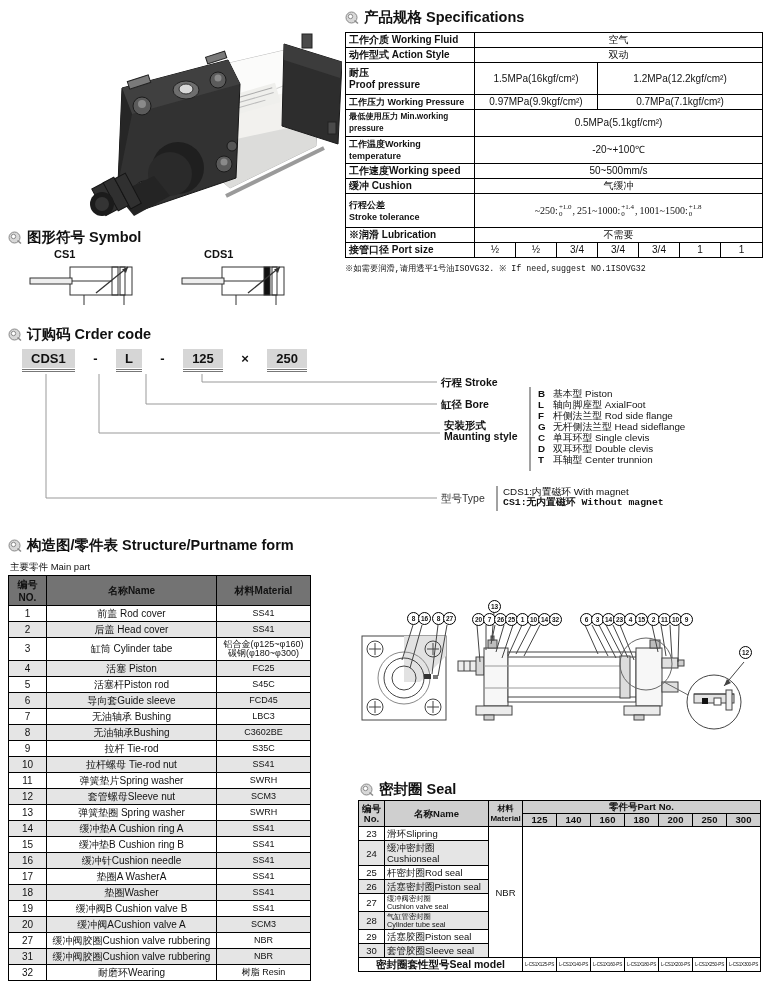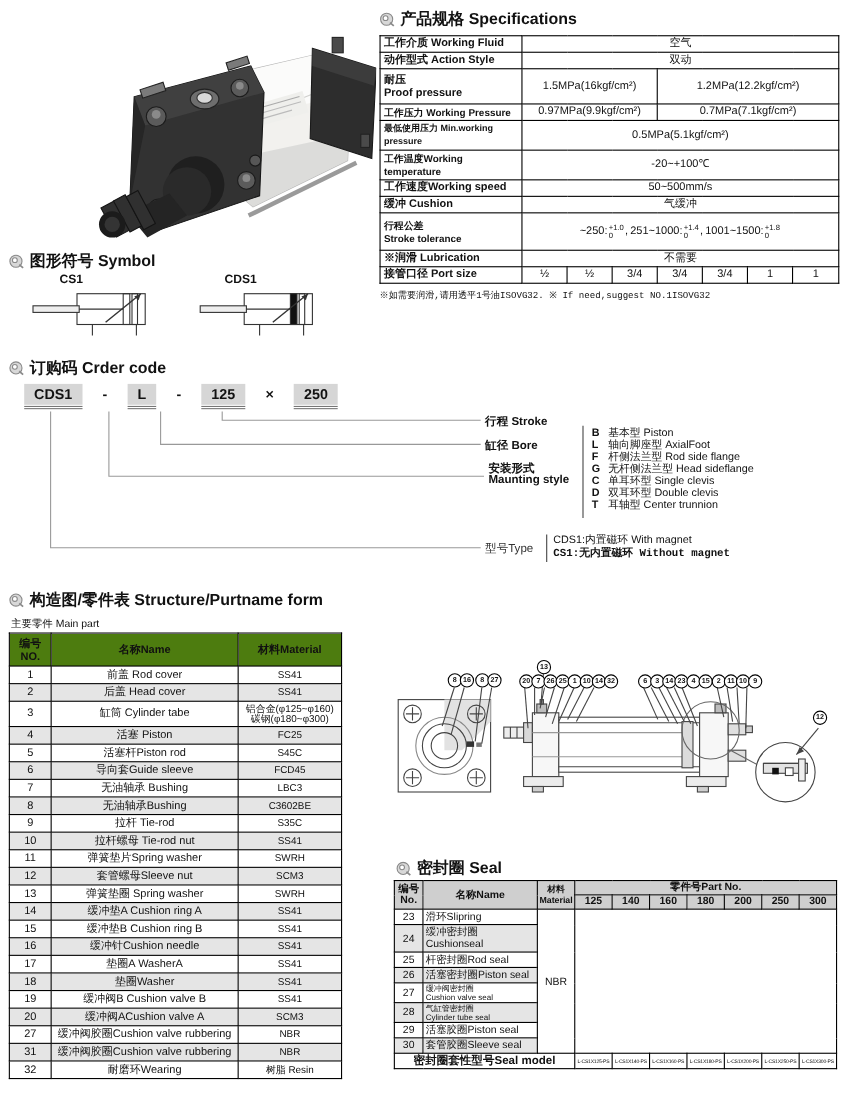--- a/index.html
+++ b/index.html
@@ -11,25 +11,25 @@
   table{border-collapse:collapse;table-layout:fixed;background:#fff;}
   td,th{border:1px solid #000;overflow:hidden;}
   
   .spec{width:417px;font-size:10px;}
   .spec td{padding:1px 2px;text-align:center;vertical-align:middle;line-height:12px;}
   .spec td.lbl{text-align:left;font-weight:bold;padding-left:3px;white-space:pre-line;}
   .spec td.lbl.sm{font-size:8.2px;}
   .spec td.lbl.md{font-size:9px;}
   .frac{display:inline-flex;flex-direction:column;align-items:flex-start;font-size:7px;line-height:7px;
         vertical-align:middle;margin:0 1px;}
-  .tolrow{display:flex;align-items:flex-end;justify-content:center;gap:2px;}
+  .tolrow{display:flex;align-items:flex-end;justify-content:center;gap:2px;font-family:Liberation Serif, serif;}
   .footnote{font-size:8.3px;margin-top:4px;white-space:nowrap;font-family:Liberation Mono, monospace;}
   
   .parts{width:302px;font-size:10px;}
-  .parts th{background:#4d7c0f;font-size:10px;padding:2px 1px;font-weight:bold;}
+  .parts th{background:#737373;font-size:10px;padding:2px 1px;font-weight:bold;}
   .parts td{padding:1.5px 1px;text-align:center;line-height:12px;}
   .parts tbody tr:nth-child(even){background:#e5e5e5;}
   .parts td.mat{font-size:9px;line-height:9.5px;white-space:pre-line;}
   
   .sealt{width:402px;font-size:9.5px;}
   .sealt th{background:#cfcfcf;font-weight:bold;padding:1px;font-size:9.5px;line-height:10px;}
   .sealt td{padding:1px 2px;text-align:center;line-height:11px;}
   .sealt td.nm{text-align:left;}
   .sealt tbody tr:nth-child(even){background:#e5e5e5;}
   .sealt .sub2{font-size:7.3px;line-height:7.5px;}

